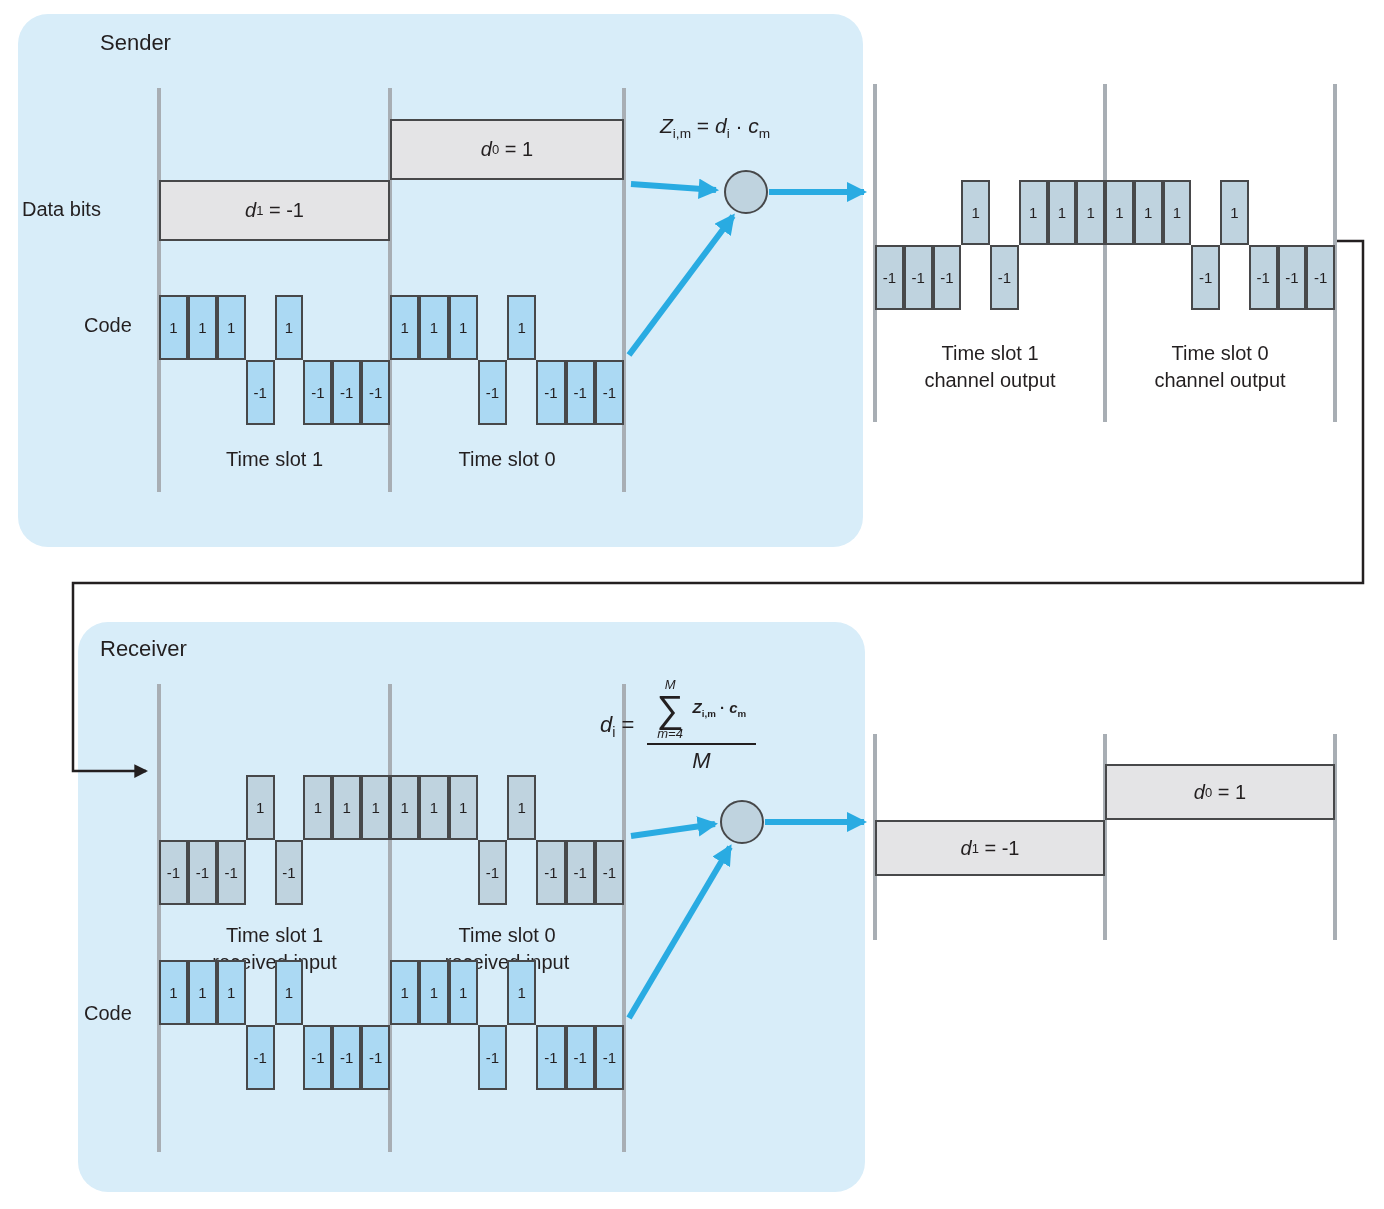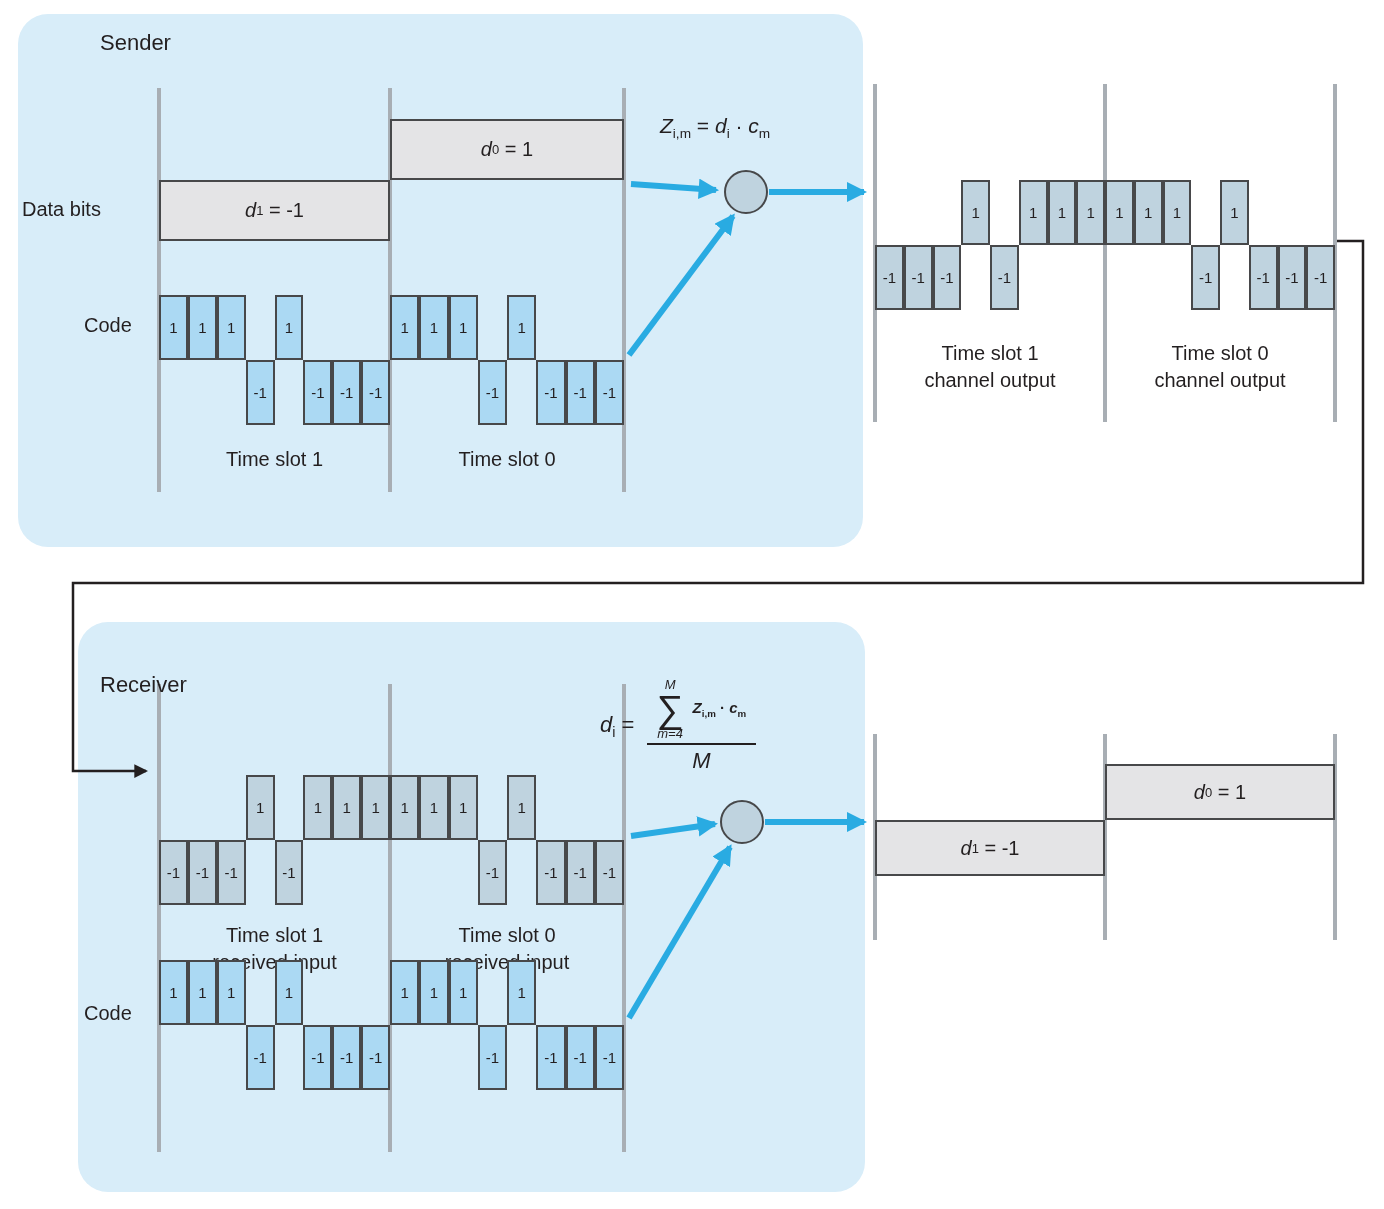--- a/index.html
+++ b/index.html
@@ -133,21 +133,21 @@
     </div>
   <div class="abs label center two-line" style="left:875px;top:340px;width:230px;">
     <span>Time slot 1</span>
       <span>channel output</span>
   </div>
   <div class="abs label center two-line" style="left:1105px;top:340px;width:230px;">
     <span>Time slot 0</span>
       <span>channel output</span>
   </div>
 
-  <div class="abs title" style="left:100px;top:672px;">Receiver</div>
+  <div class="abs title" style="left:100px;top:636px;">Receiver</div>
 
   <div class="abs wave" style="left:159px;top:775px;width:231px;">
       <div class="chip recv down">-1</div>
       <div class="chip recv down">-1</div>
       <div class="chip recv down">-1</div>
       <div class="chip recv up">1</div>
       <div class="chip recv down">-1</div>
       <div class="chip recv up">1</div>
       <div class="chip recv up">1</div>
       <div class="chip recv up">1</div>

